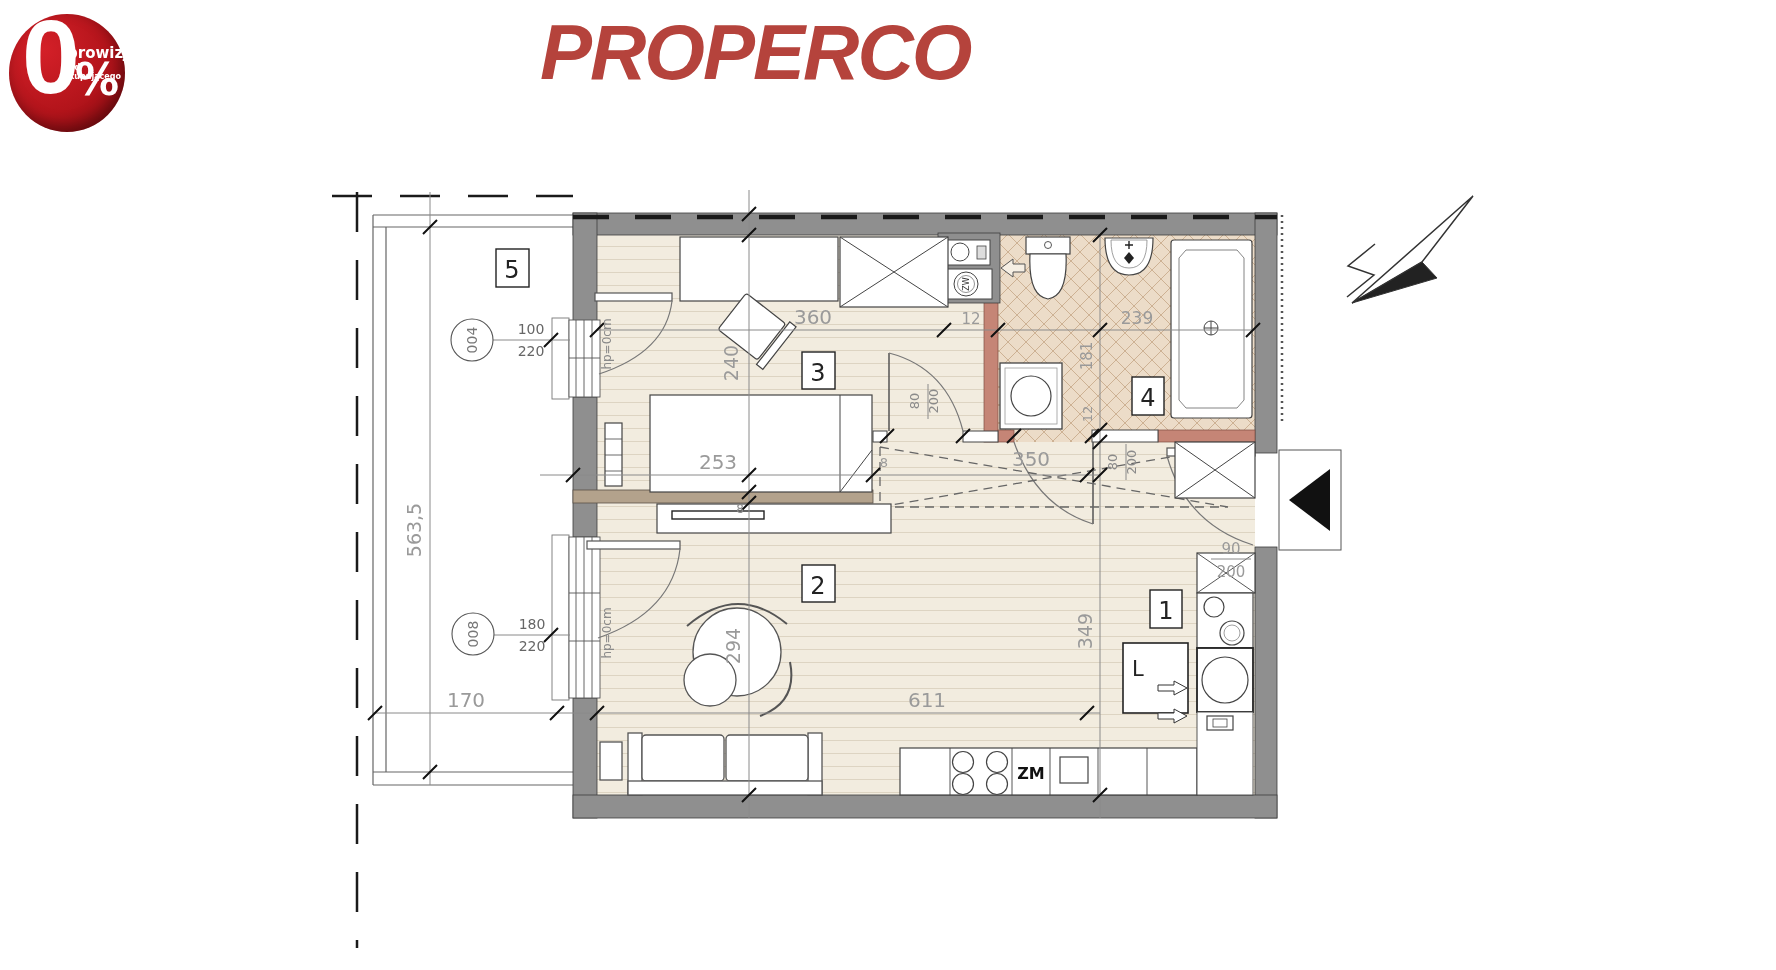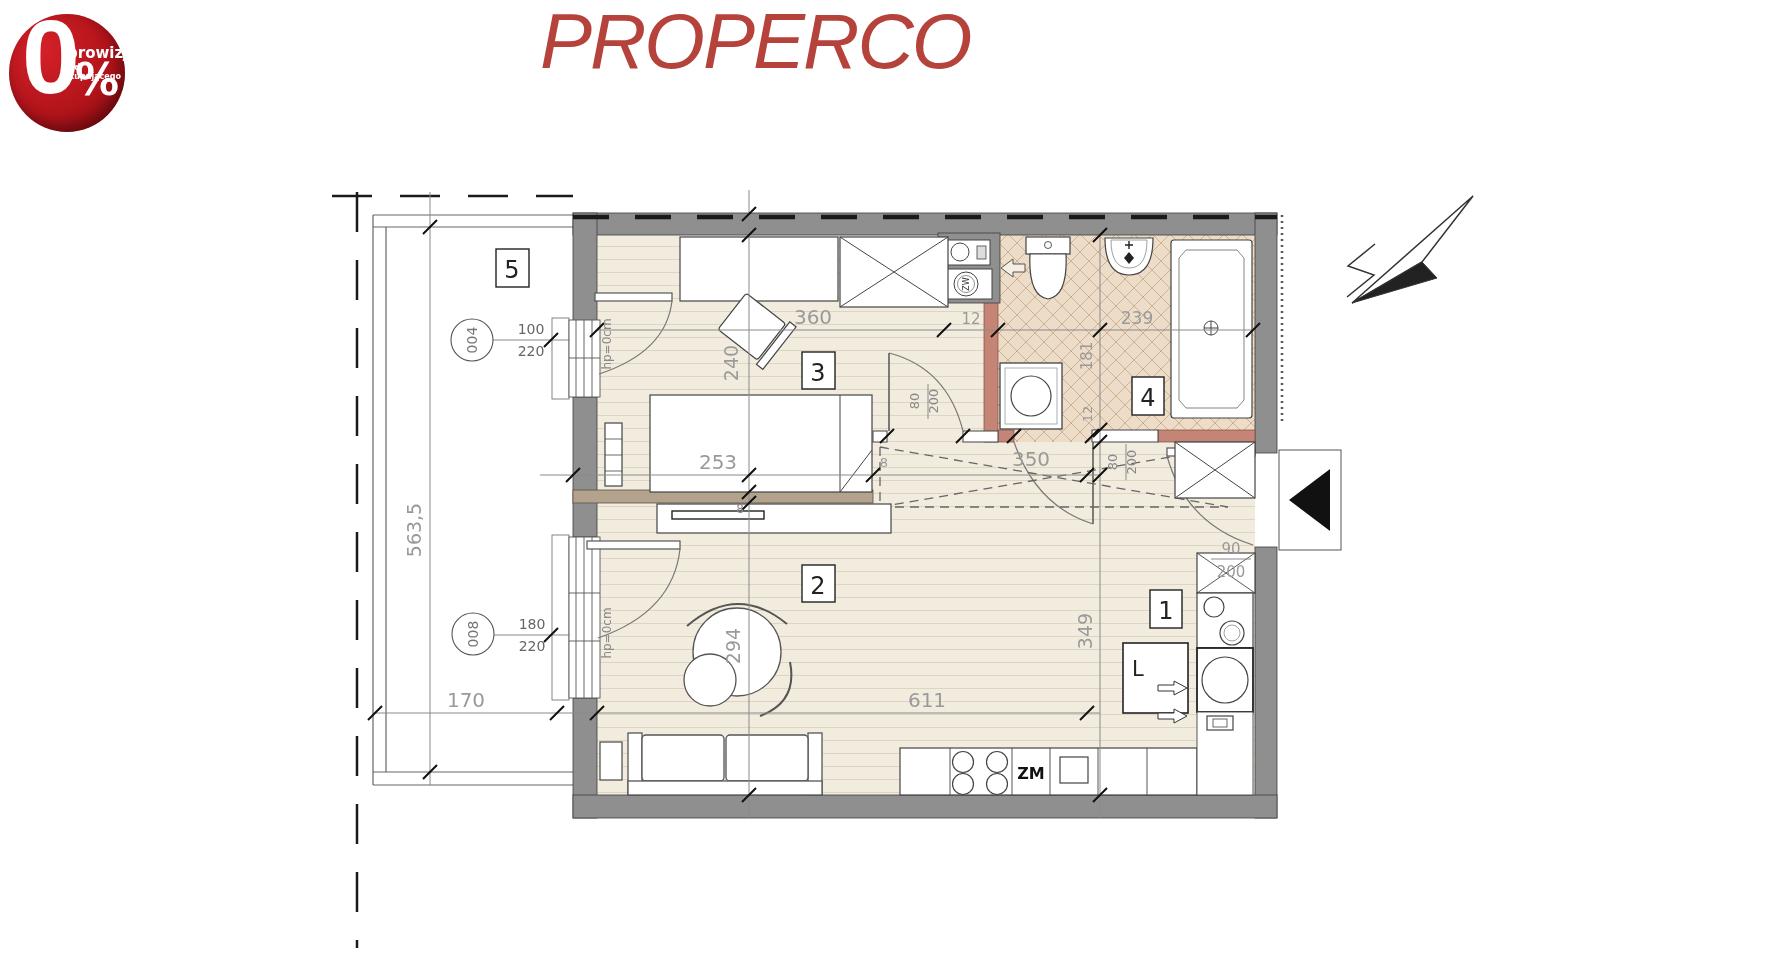--- a/index.html
+++ b/index.html
@@ -9,22 +9,22 @@
   .badge{position:absolute;left:9px;top:14px;width:116px;height:118px;border-radius:50%;
          background:radial-gradient(circle at 30% 30%, #d42028 0%, #b3141b 55%, #7d090e 100%);
          box-shadow:inset -4px -6px 14px rgba(0,0,0,.35);color:#fff;}
   .badge .zero{position:absolute;left:13px;top:-16px;font-size:104px;font-weight:800;
                font-family:"Liberation Sans",sans-serif;}
   .badge .pct{position:absolute;left:66px;top:40px;font-size:44px;font-weight:700;}
   .badge .l1{position:absolute;left:58px;top:30px;font-size:15px;font-weight:700;letter-spacing:0;}
   .badge .l2{position:absolute;left:60px;top:49px;font-size:8px;font-weight:700;}
   
   .logo{position:absolute;left:540px;top:2px;width:482px;}
-  .logo .name{font-family:"Liberation Sans",sans-serif;font-style:italic;font-weight:400;
-              font-size:78px;line-height:1.0;color:#b5433c;letter-spacing:-2px;white-space:nowrap;}
+  .logo .name{font-family:"Liberation Sans",sans-serif;font-style:italic;font-weight:700;
+              font-size:78px;line-height:1.0;color:#b5433c;letter-spacing:-2px;white-space:nowrap;margin-top:11px;}
   .logo .tagline{font-family:"Liberation Sans",sans-serif;font-style:italic;font-weight:700;
                  font-size:30px;color:#b5433c;text-align:right;margin-top:-8px;letter-spacing:0;}
   svg{position:absolute;left:0;top:0;}
   text{font-family:"DejaVu Sans","Liberation Sans",sans-serif;}
   .dim{fill:#9a9a9a;}
   .dimsm{fill:#8a8a8a;}
   .roomno{fill:#222;font-size:24px;}
 </style>
 </head>
 <body>

